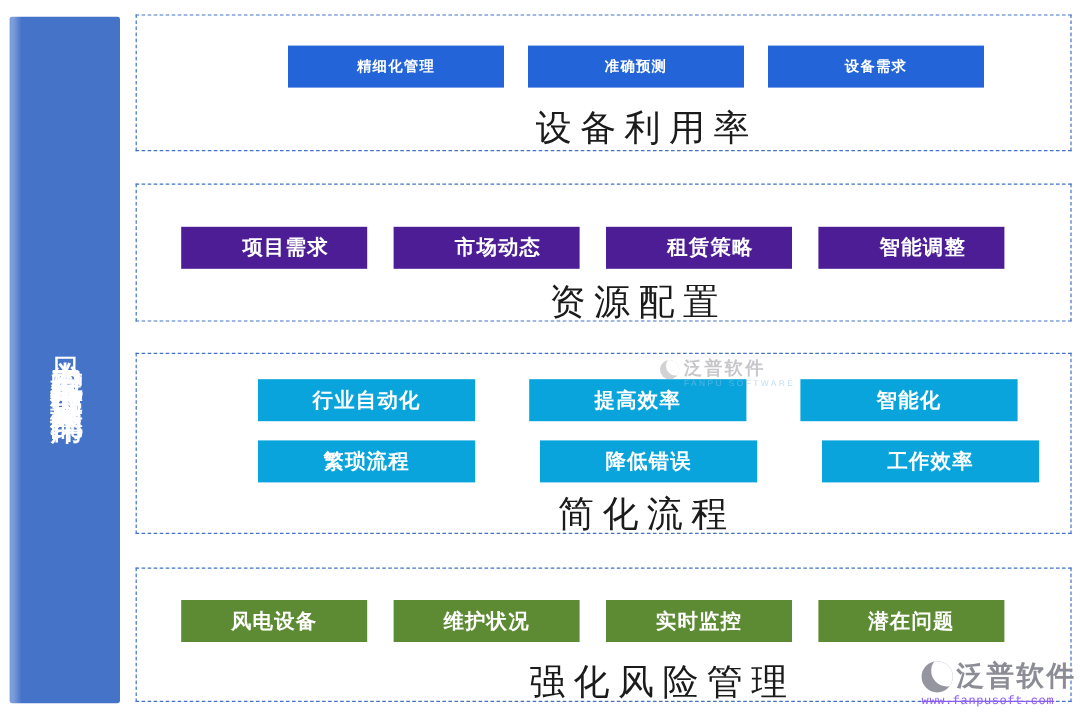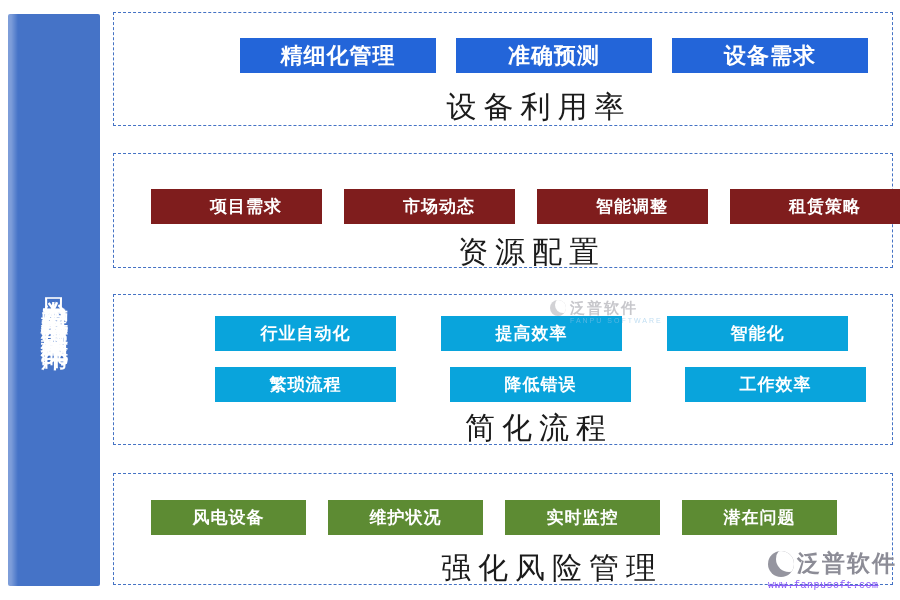--- a/index.html
+++ b/index.html
@@ -40,23 +40,23 @@
   .panel-4 .panel-label{top:74px;padding-left:98px;}
   
   .row{position:absolute;display:flex;}
   .chip{
     height:35px;border:none;display:flex;align-items:center;justify-content:center;
     color:#ffffff;font-weight:bold;font-size:17px;letter-spacing:1px;
     font-family:"Liberation Sans","DejaVu Sans",sans-serif;
     cursor:default;padding:0;border-radius:0;
   }
   .panel-1 .row{top:25px;left:126px;gap:20px;}
-  .panel-1 .chip{width:196px;background:#2365d9;font-size:22px;}
+  .panel-1 .chip{width:180px;background:#2365d9;font-size:12px;}
   .panel-2 .row{top:35px;left:37px;gap:22px;}
-  .panel-2 .chip{width:171px;background:#7f1d1d;padding-left:19px;}
+  .panel-2 .chip{width:155px;background:#4c1d95;padding-left:19px;}
   .panel-3 .row-a{top:21px;left:101px;gap:45px;}
   .panel-3 .row-b{top:72px;left:101px;gap:54px;}
   .panel-3 .chip{width:181px;background:#09a4dc;}
   .panel-4 .row{top:26px;left:37px;gap:22px;}
   .panel-4 .chip{width:155px;background:#5d8b33;}
   
   .watermark{
     position:absolute;left:550px;top:300px;z-index:6;opacity:0.55;
     display:flex;align-items:flex-start;gap:4px;pointer-events:none;
   }
@@ -85,22 +85,22 @@
     <button class="chip">准确预测</button>
     <button class="chip">设备需求</button>
   </div>
   <h2 class="panel-label">设备利用率</h2>
 </section>
 
 <section class="panel panel-2">
   <div class="row">
     <button class="chip">项目需求</button>
     <button class="chip">市场动态</button>
+    <button class="chip">租赁策略</button>
     <button class="chip">智能调整</button>
-    <button class="chip">租赁策略</button>
   </div>
   <h2 class="panel-label">资源配置</h2>
 </section>
 
 <section class="panel panel-3">
   <div class="row row-a">
     <button class="chip">行业自动化</button>
     <button class="chip">提高效率</button>
     <button class="chip">智能化</button>
   </div>

